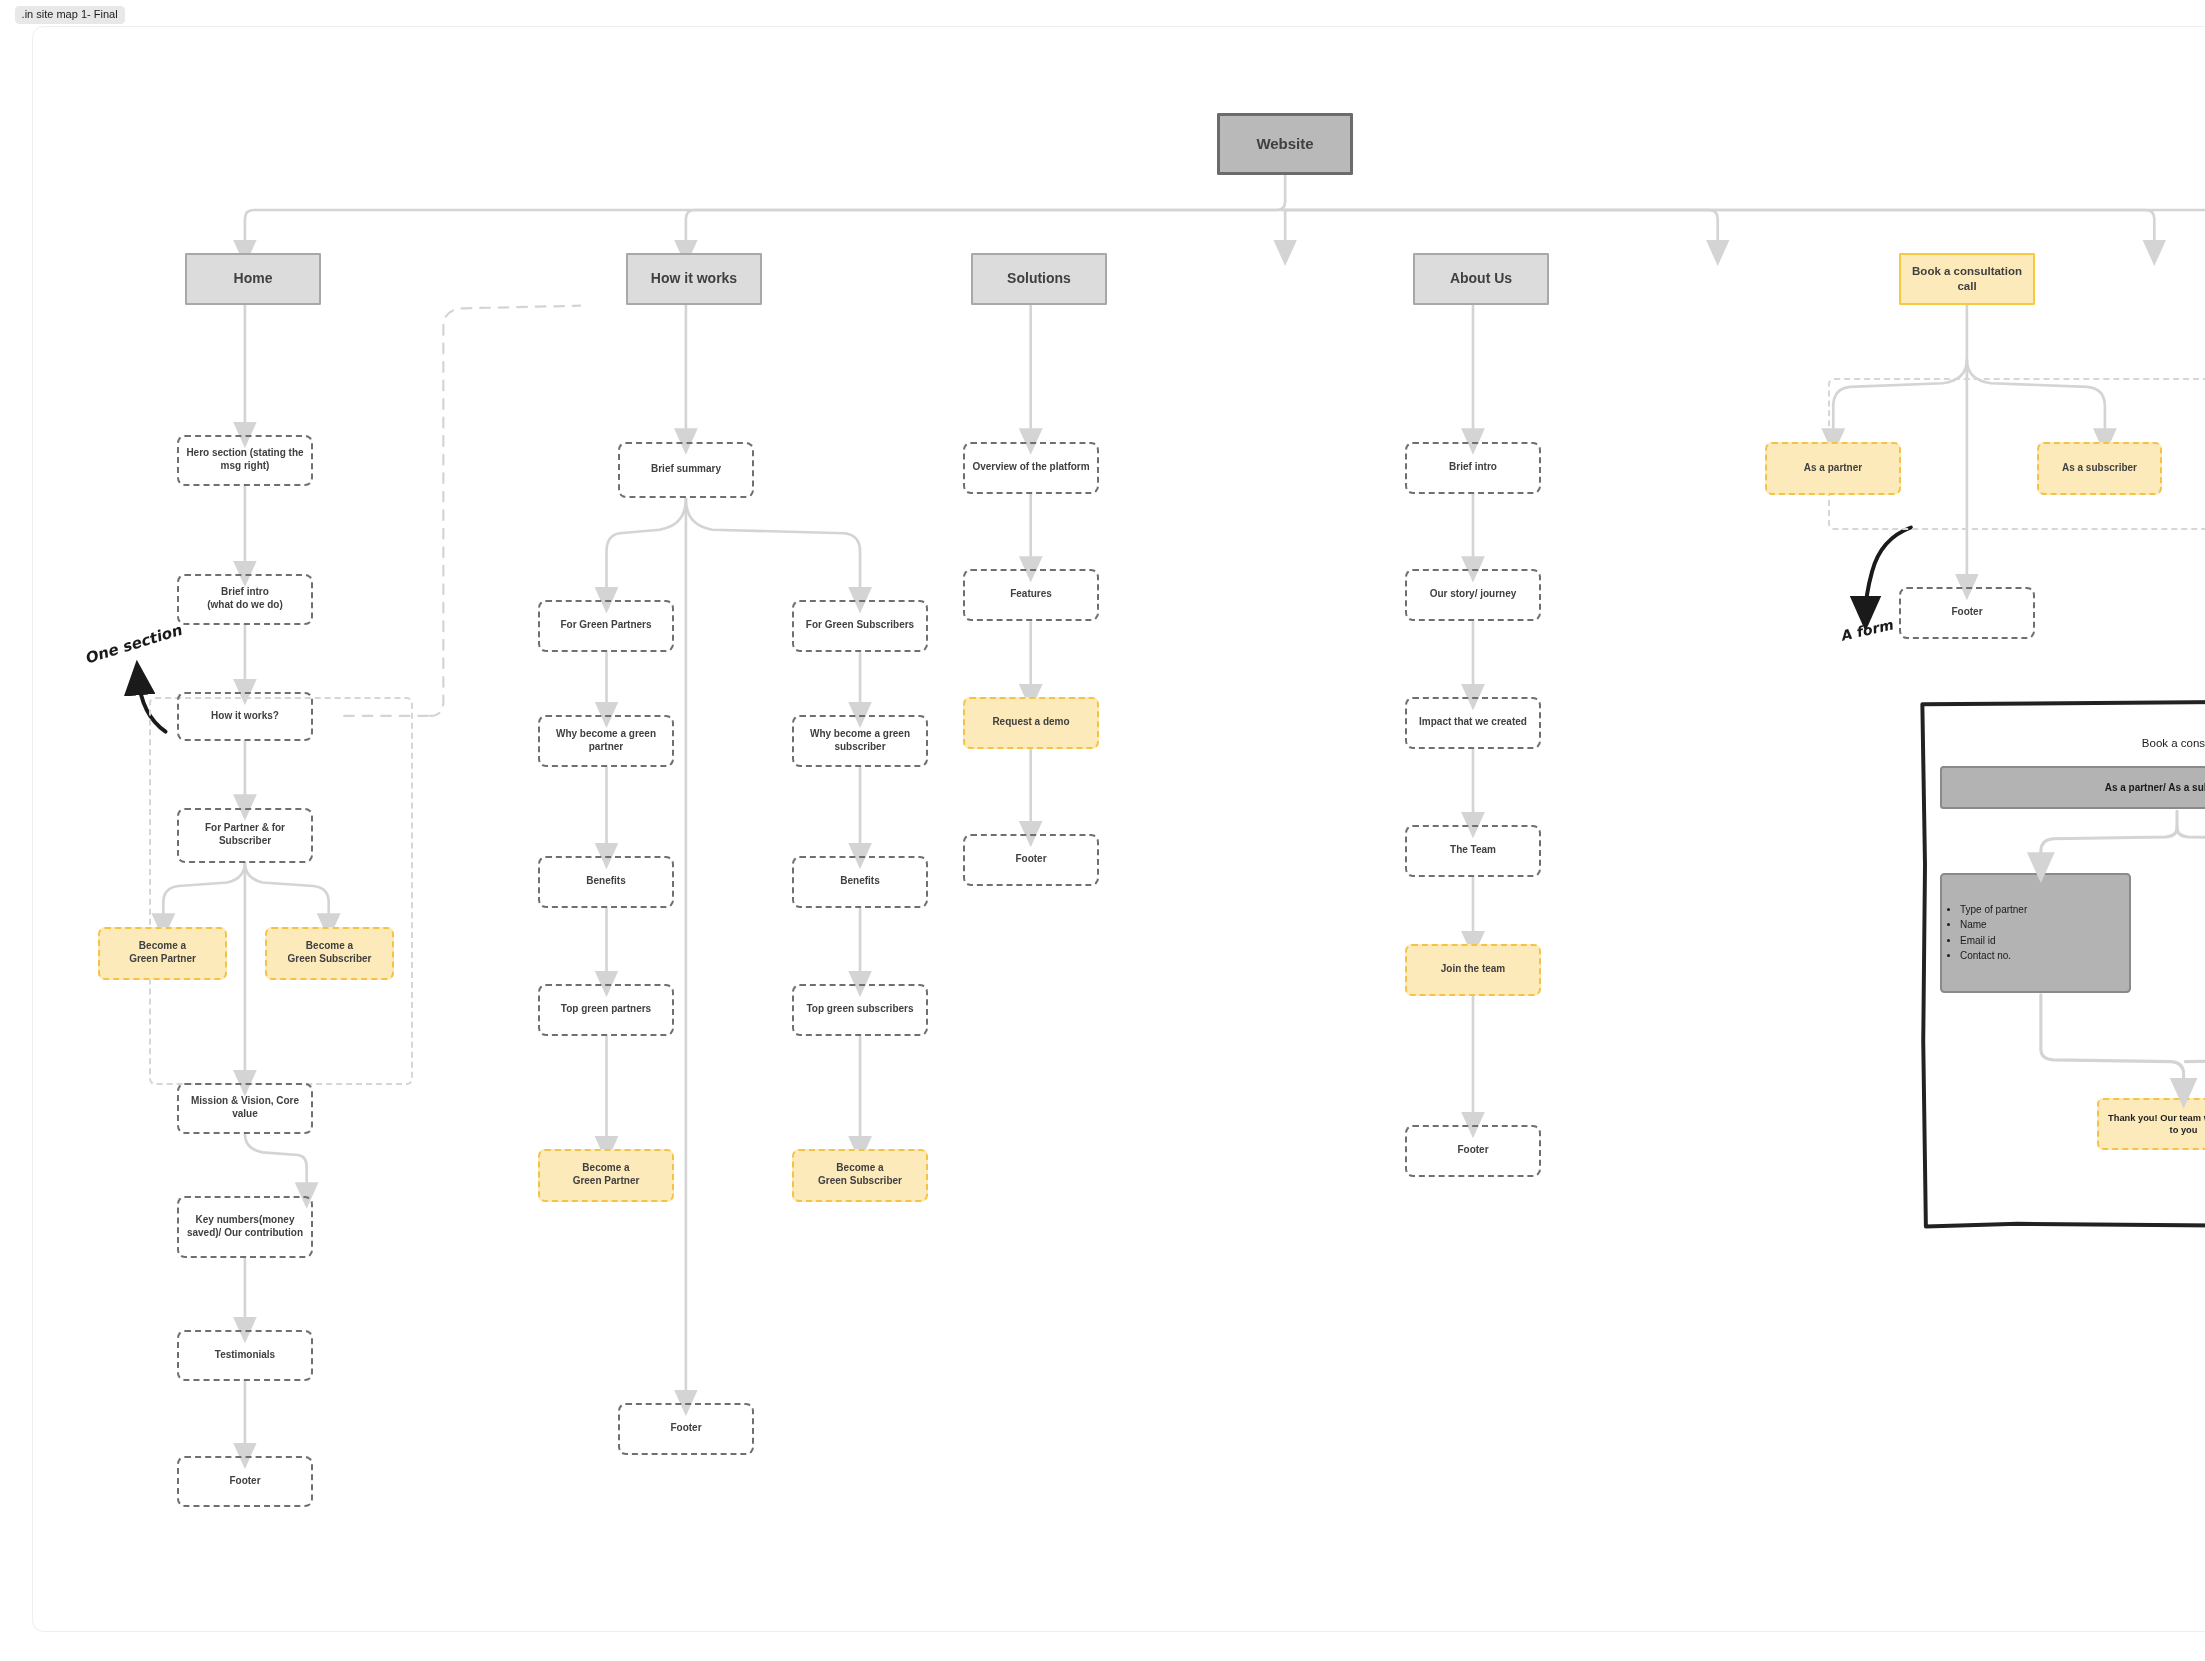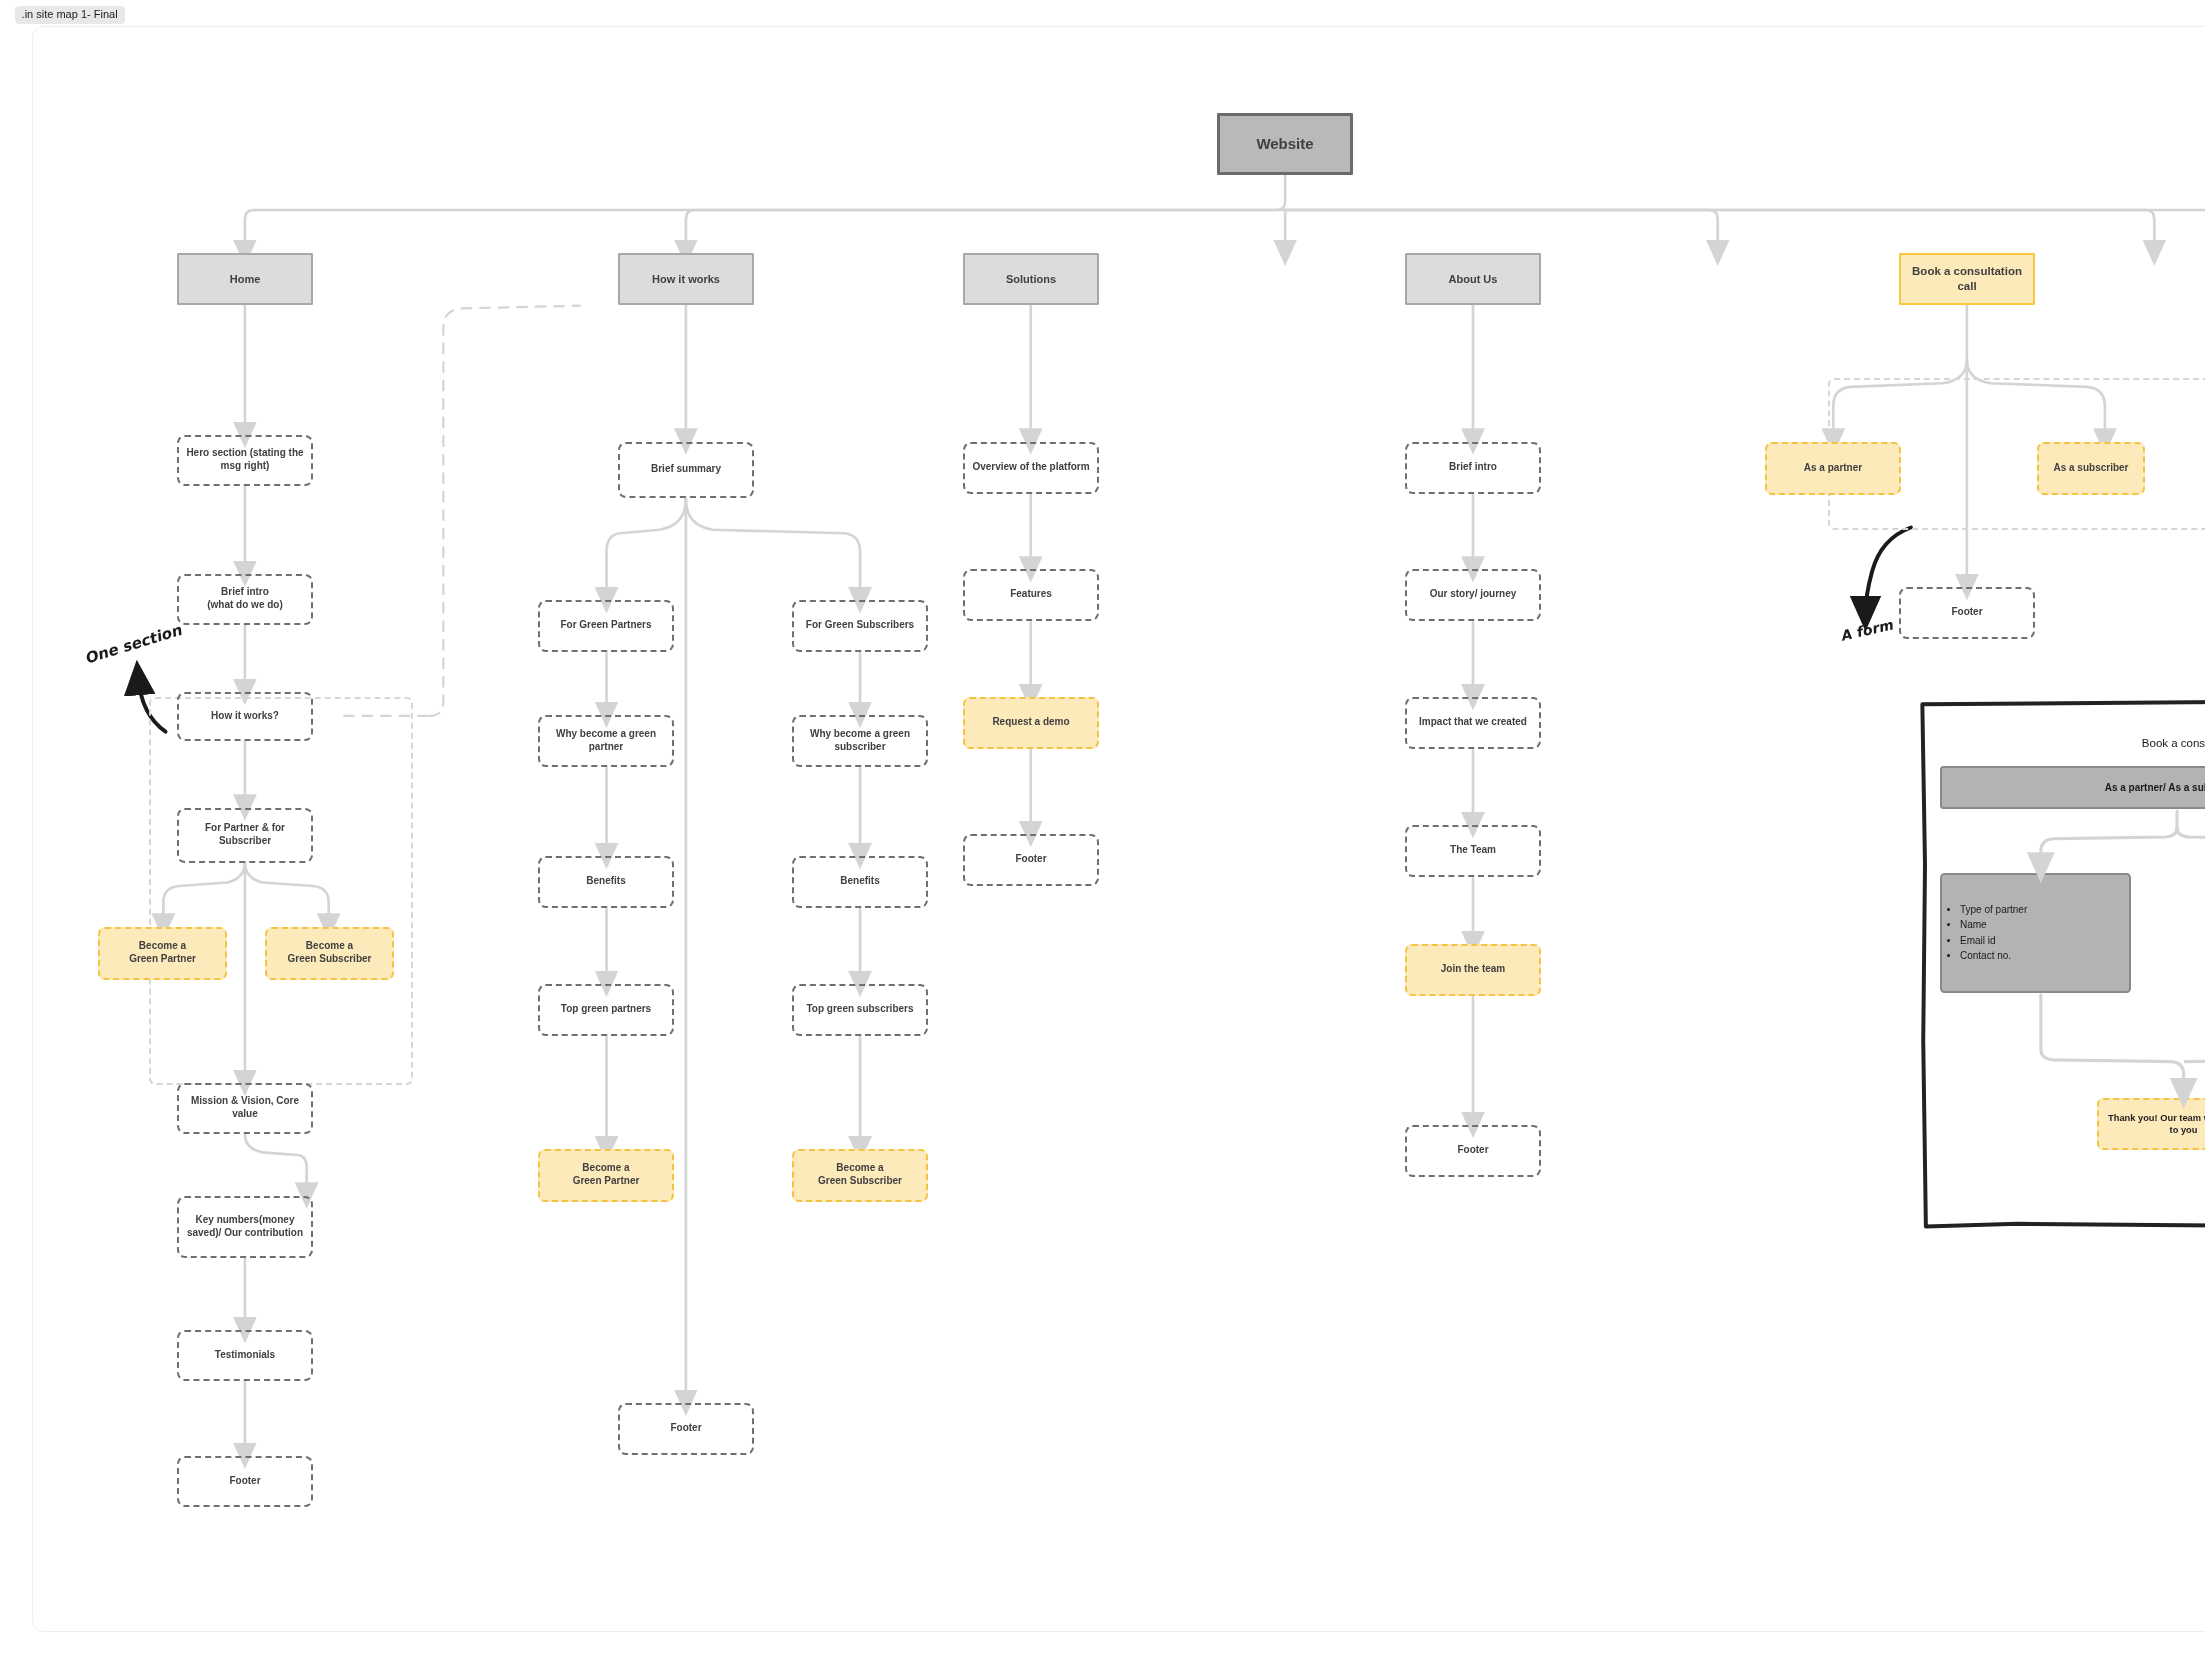--- a/index.html
+++ b/index.html
@@ -34,21 +34,22 @@
     position:absolute;
     display:flex; align-items:center; justify-content:center;
     text-align:center; line-height:1.28;
     color:#404040; font-weight:700;
     padding:1.8px 6.2px;
   }
 
   
   .page {
     background:#dcdcdc; border:2.6px solid #a8a8a8; border-radius:1.3px;
-    font-size:11px;
+    font-size:14px;
+    margin-left:8px;
   }
   
   .root {
     background:#b9b9b9; border:3.1px solid #6b6b6b; border-radius:1.3px;
     font-size:15px;
   }
   
   .section {
     background:transparent;
     border:2.6px dashed #6f6f6f; border-radius:8px;
@@ -294,21 +295,21 @@
   <div class="node cta" style="left:1372px; top:917px; width:136px; height:52px;">
     <span>Join the team</span>
     </div>
   <div class="node section" style="left:1372px; top:1098px; width:136px; height:52px;">
     <span>Footer</span>
     </div>
 
   <div class="node cta" style="left:1732px; top:415px; width:136px; height:53px;">
     <span>As a partner</span>
     </div>
-  <div class="node cta" style="left:2004px; top:415px; width:108px; height:53px;">
+  <div class="node cta" style="left:2004px; top:415px; width:125px; height:53px;">
     <span>As a subscriber</span>
     </div>
   <div class="node section" style="left:1866px; top:560px; width:136px; height:52px;">
     <span>Footer</span>
     </div>
 
   <div class="handnote" style="left:51px; top:608px; font-size:15px; transform:rotate(-17deg);">One section</div>
   <div class="handnote" style="left:1808px; top:595px; font-size:14px; transform:rotate(-13deg);">A form</div>
 
   <div id="form-panel">

